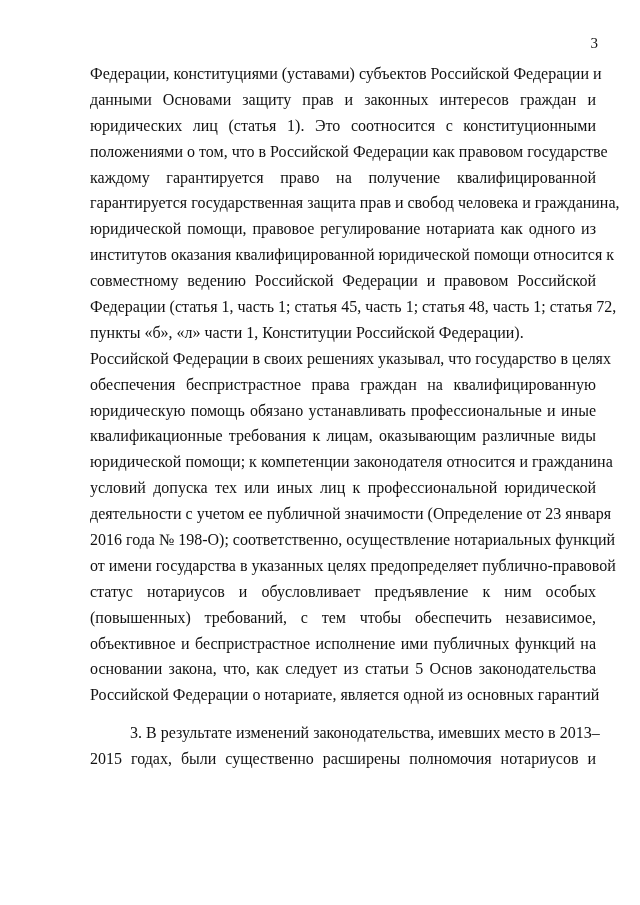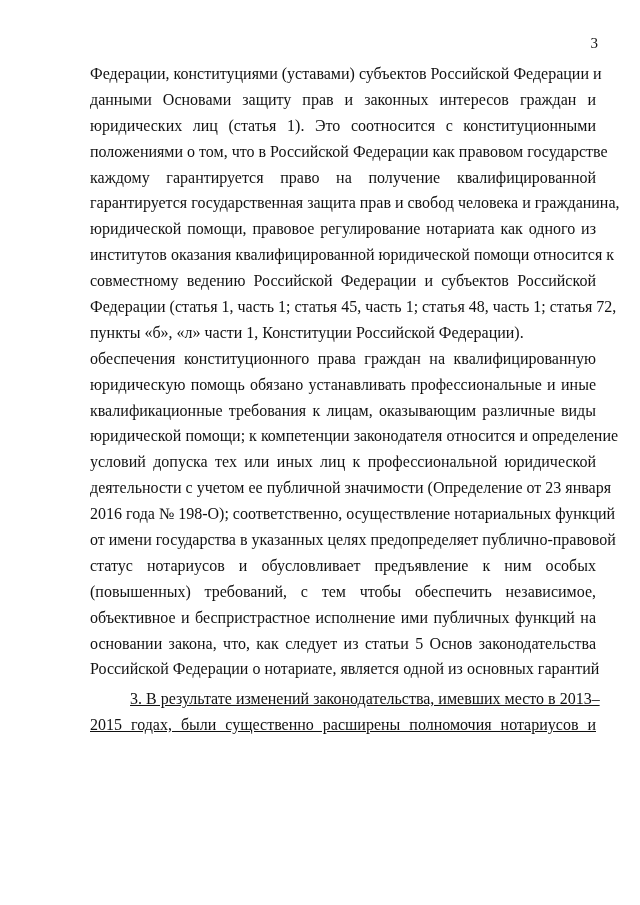--- a/index.html
+++ b/index.html
@@ -17,48 +17,49 @@
       position: absolute; left: 90px; top: 61px; width: 506px;
     }
     .line {
       display: block; height: 25.9px; line-height: 25.9px;
       font-size: 16px; white-space: nowrap;
       text-align: justify; text-align-last: justify;
     }
     .line.last { text-align-last: left; }
     .line.indent { padding-left: 40px; }
     .para { display: block; }
-    .para + .para.gap { margin-top: 4px; text-decoration: underline; }
+    .para + .para.gap { margin-top: 12px; }
   </style>
 </head>
 <body>
 
 <div class="page-number">3</div>
 
 <div class="body-text">
 
   <div class="para">
     <span class="line">Федерации, конституциями (уставами) субъектов Российской Федерации и</span>
     <span class="line">данными Основами защиту прав и законных интересов граждан и</span>
     <span class="line">юридических лиц (статья 1). Это соотносится с конституционными</span>
     <span class="line">положениями о том, что в Российской Федерации как правовом государстве</span>
     <span class="line">каждому гарантируется право на получение квалифицированной</span>
     <span class="line">гарантируется государственная защита прав и свобод человека и гражданина,</span>
     <span class="line">юридической помощи, правовое регулирование нотариата как одного из</span>
     <span class="line">институтов оказания квалифицированной юридической помощи относится к</span>
-    <span class="line">совместному ведению Российской Федерации и субъектов Российской</span>
+    <span class="line">совместному ведению Российской Федерации и правовом Российской</span>
     <span class="line">Федерации (статья 1, часть 1; статья 45, часть 1; статья 48, часть 1; статья 72,</span>
     <span class="line last">пункты «б», «л» части 1, Конституции Российской Федерации).</span>
   </div>
 
   <div class="para">
-    <span class="line">обеспечения конституционного права граждан на квалифицированную</span>
+    <span class="line">Российской Федерации в своих решениях указывал, что государство в целях</span>
+    <span class="line">обеспечения беспристрастное права граждан на квалифицированную</span>
     <span class="line">юридическую помощь обязано устанавливать профессиональные и иные</span>
     <span class="line">квалификационные требования к лицам, оказывающим различные виды</span>
-    <span class="line">юридической помощи; к компетенции законодателя относится и определение</span>
+    <span class="line">юридической помощи; к компетенции законодателя относится и гражданина</span>
     <span class="line">условий допуска тех или иных лиц к профессиональной юридической</span>
     <span class="line">деятельности с учетом ее публичной значимости (Определение от 23 января</span>
     <span class="line">2016 года № 198-О); соответственно, осуществление нотариальных функций</span>
     <span class="line">от имени государства в указанных целях предопределяет публично-правовой</span>
     <span class="line">статус нотариусов и обусловливает предъявление к ним особых</span>
     <span class="line">(повышенных) требований, с тем чтобы обеспечить независимое,</span>
     <span class="line">объективное и беспристрастное исполнение ими публичных функций на</span>
     <span class="line">основании закона, что, как следует из статьи 5 Основ законодательства</span>
     <span class="line">Российской Федерации о нотариате, является одной из основных гарантий</span>
   </div>

